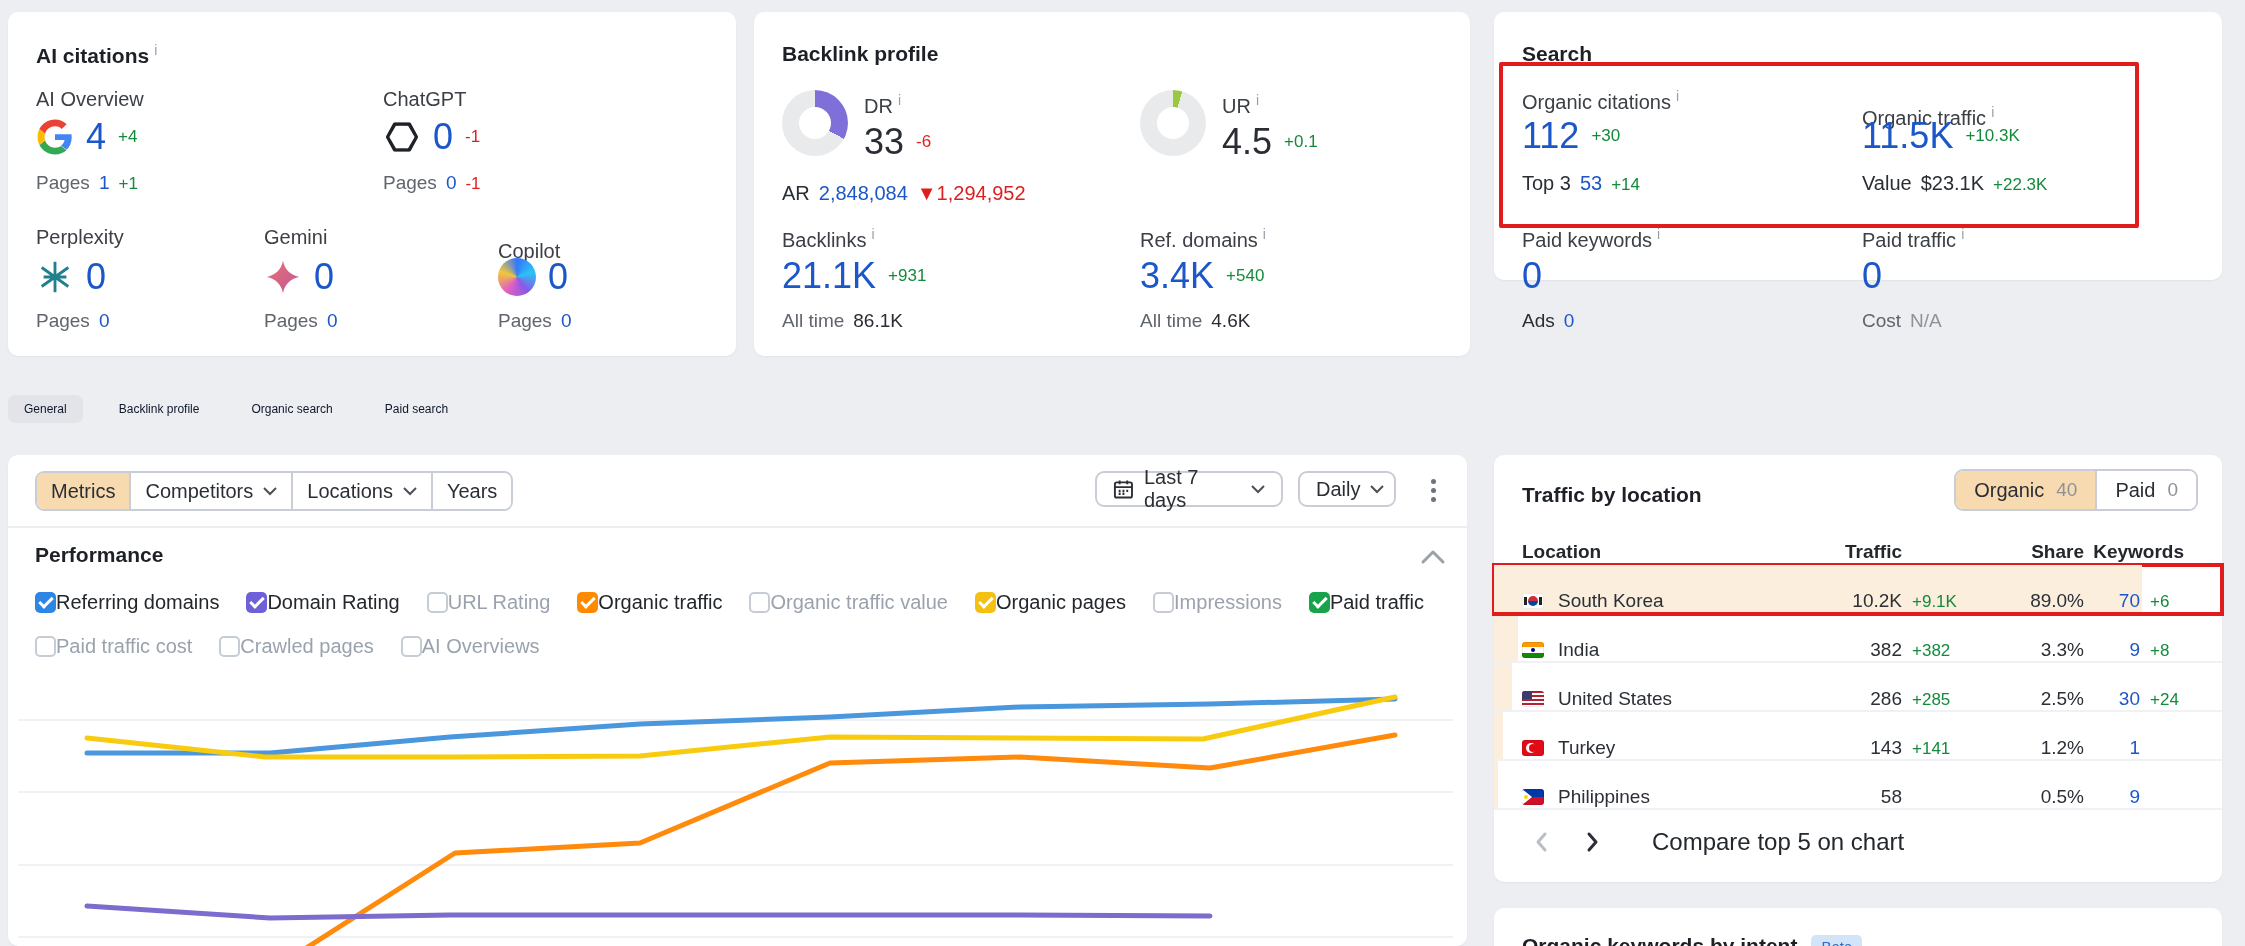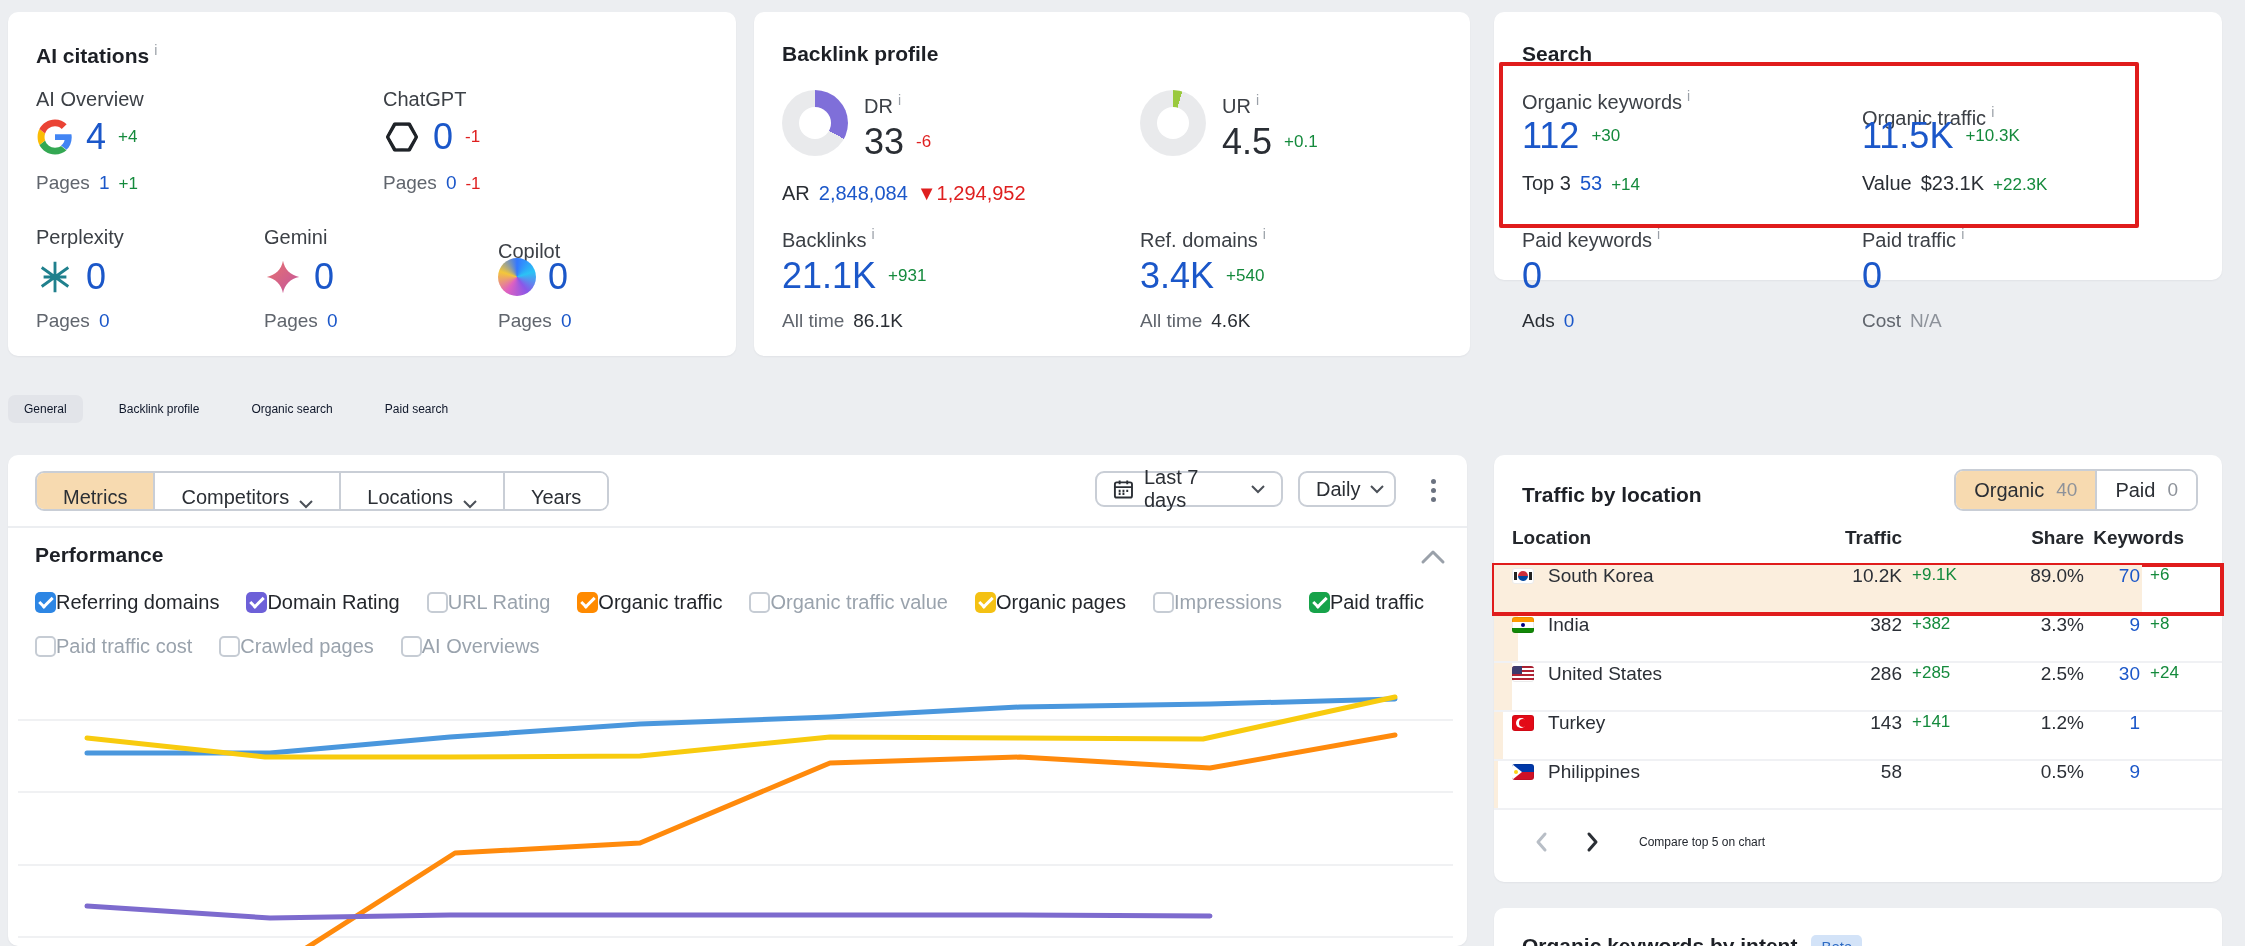--- a/index.html
+++ b/index.html
@@ -30,21 +30,21 @@
   .donut{position:absolute;width:66px;height:66px;border-radius:50%}
   .donut::after{content:"";position:absolute;left:17px;top:17px;width:32px;height:32px;border-radius:50%;background:#fff}
   .red-box{position:absolute;border:4px solid #e01c1c;border-radius:2px;pointer-events:none}
   
   #tabs{position:absolute;left:8px;top:390px;display:flex;gap:20px;align-items:center;height:38px}
   .tab{font-size:12px;color:#0f172a;padding:7px 16px;border-radius:7px;cursor:pointer;white-space:nowrap}
   .tab.active{background:#e2e4e9;font-weight:400}
   
   #card-main{left:8px;top:455px;width:1459px;height:491px;border-radius:10px}
   .seg-group{position:absolute;left:27px;top:16px;display:flex;border:2px solid #c9ced6;border-radius:9px;overflow:hidden;height:36px}
-  .seg{display:flex;align-items:flex-end;gap:10px;padding:0 26px;font-size:20px;color:#2b2f35;background:#fff;border-left:2px solid #c9ced6;cursor:pointer}
+  .seg{display:flex;align-items:center;gap:10px;padding:0 14px;font-size:20px;color:#2b2f35;background:#fff;border-left:2px solid #c9ced6;cursor:pointer}
   .seg:first-child{border-left:none}
   .seg.active{background:#f7dab0}
   .btn{position:absolute;top:16px;height:36px;display:flex;align-items:center;gap:10px;padding:0 16px;border:2px solid #c9ced6;border-radius:9px;background:#fff;font-size:20px;color:#2b2f35;box-sizing:border-box;cursor:pointer}
   .chev-down{width:14px;height:9px;flex:none}
   #kebab{position:absolute;left:1412px;top:22px;width:26px;height:26px;display:flex;flex-direction:column;align-items:center;justify-content:center;gap:4px;cursor:pointer}
   #kebab i{width:5px;height:5px;border-radius:50%;background:#6b7280}
   #toolbar-divider{position:absolute;left:0;top:71px;width:100%;border-bottom:2px solid #eceef1}
   #perf-title{position:absolute;left:27px;top:88px;font-size:21px;font-weight:700;color:#1d2026}
   #collapse{position:absolute;left:1412px;top:92px;width:26px;height:20px;cursor:pointer}
   .cb-row{position:absolute;left:27px;display:flex;gap:27px;align-items:center;white-space:nowrap}
@@ -58,36 +58,36 @@
   .cb.off .cb-label{color:#9aa3ad}
   #perf-chart{position:absolute;left:0;top:205px}
   
   #card-location{left:1494px;top:455px;width:728px;height:427px}
   #loc-title{position:absolute;left:28px;top:28px;font-size:21px;font-weight:700;color:#1d2026}
   #loc-toggle{position:absolute;right:24px;top:14px;display:flex;border:2px solid #c9ced6;border-radius:9px;overflow:hidden;height:38px}
   .tg{display:flex;align-items:center;gap:12px;padding:0 18px;font-size:20px;color:#2b2f35;background:#fff;cursor:pointer}
   .tg+.tg{border-left:2px solid #c9ced6}
   .tg.active{background:#f7dab0}
   .tg .cnt{color:#8d929a;font-size:19px}
-  .loc-head,.loc-row{display:flex;align-items:flex-start;padding:0 26px 0 18px}
+  .loc-head,.loc-row{display:flex;align-items:flex-end;padding:0 26px 0 28px}
   #loc-table{position:absolute;left:0;top:72px;width:100%}
   .loc-head{height:36px;font-size:19px;font-weight:700;color:#24272c;border-bottom:2px solid #e5e8ec}
   .loc-row{height:47px;border-bottom:2px solid #f0f1f4;position:relative;font-size:19px;color:#2b2f36}
   .loc-row>*{position:relative;z-index:1}
   .sharebar{position:absolute;left:0;top:0;bottom:0;background:#fbeedd;z-index:0 !important}
   .loc-row.hl{outline:4px solid #e01c1c;outline-offset:-2px;z-index:2}
   .c-name{flex:1;display:flex;gap:14px;align-items:center}
   .c-traffic{width:80px;text-align:right}
   .c-tdelta{width:80px;text-align:left;padding-left:10px;font-size:17px}
   .c-share{width:92px;text-align:right}
   .c-kw{width:56px;text-align:right}
   .c-kwd{width:46px;padding-left:10px;font-size:17px}
   #loc-footer{position:absolute;left:0;bottom:0;height:80px;width:100%;display:flex;align-items:center;gap:26px;padding-left:36px;box-sizing:border-box}
   .pager{width:24px;height:24px;cursor:pointer}
-  #compare-link{font-size:12px;color:#23272e;margin-left:9px;cursor:pointer}
+  #compare-link{font-size:24px;color:#23272e;margin-left:22px;cursor:pointer}
   
   #card-intent{left:1494px;top:908px;width:728px;height:70px}
   #intent-title{position:absolute;left:28px;top:26px;font-size:21px;font-weight:700;color:#1d2026;display:flex;align-items:center;gap:14px}
   .beta-badge{background:#d3e3f8;color:#2f6cc4;font-size:15px;font-weight:400;padding:3px 10px;border-radius:5px}
   
   .flag{width:22px;height:16px;border-radius:3px;display:inline-block;position:relative;overflow:hidden;flex:none;box-shadow:inset 0 0 0 1px rgba(0,0,0,.08)}
   .flag-kr{background:#fff}
   .flag-kr::before{content:"";position:absolute;left:50%;top:50%;width:10px;height:10px;margin:-5px 0 0 -5px;border-radius:50%;background:linear-gradient(180deg,#cd2e3a 50%,#0047a0 50%)}
   .flag-kr::after{content:"";position:absolute;left:2px;top:4px;width:3px;height:8px;background:#222;box-shadow:15px 0 0 #222}
   .flag-in{background:linear-gradient(180deg,#f90 33%,#fff 33% 66%,#128807 66%)}
@@ -220,21 +220,21 @@
   <div class="sub-row" style="left:386px;top:298px">
       <span>All time</span>
       <span class="sub-dark">4.6K</span>
     </div>
 </div>
 
 <div class="card" id="card-search">
   <div class="card-title"><span>Search</span></div>
   <div class="red-box" style="left:5px;top:50px;width:632px;height:158px"></div>
 
-  <div class="metric-label" style="left:28px;top:76px"><span>Organic keywords</span><span class="sup-i">i</span></div>
+  <div class="metric-label" style="left:28px;top:76px"><span>Organic citations</span><span class="sup-i">i</span></div>
   <div class="metric-value-row" style="left:28px;top:106px">
     <span class="big-num">112</span>
     <span class="delta green">+30</span>
   </div>
   <div class="sub-row" style="left:28px;top:160px;font-size:20px">
       <span class="sub-dark">Top 3</span>
       <span class="blue">53</span>
       <span class="green delta">+14</span>
     </div>
 

